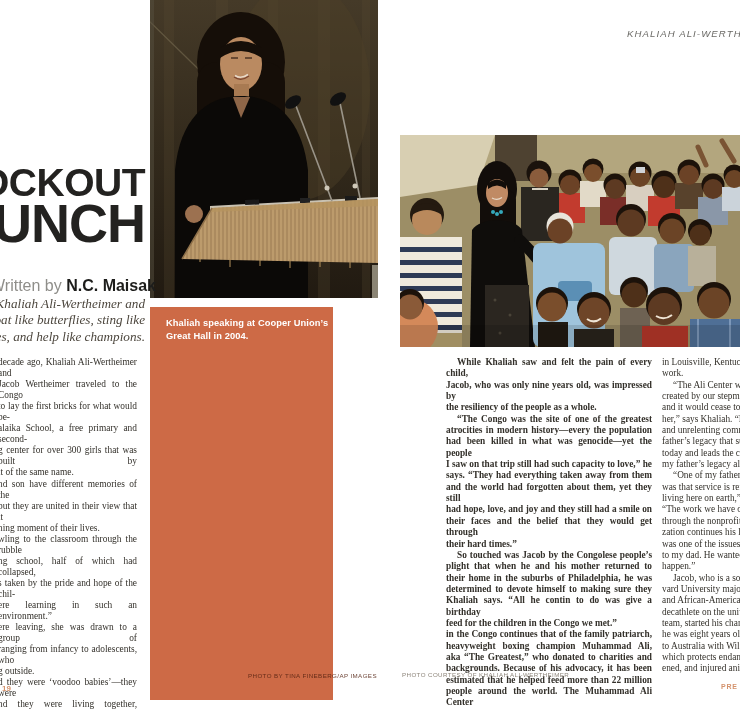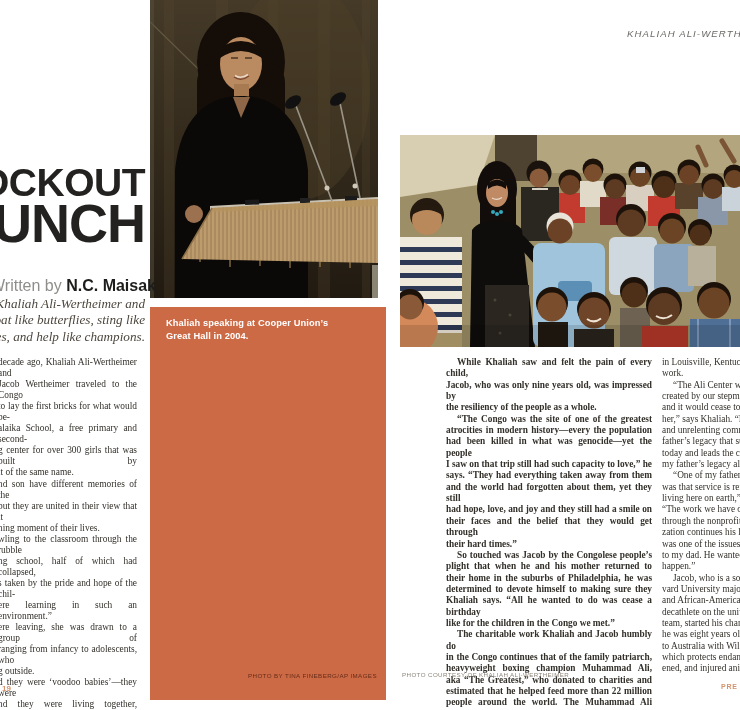--- a/index.html
+++ b/index.html
@@ -14,21 +14,21 @@
   .t2{font-weight:800;font-size:54px;line-height:47px;letter-spacing:-1px;color:#232220;white-space:nowrap;}
   .byline{position:absolute;right:584px;top:277px;font-size:16px;color:#8f8e8a;white-space:nowrap;}
   .byline b{color:#1d1d1b;}
   .deck{position:absolute;right:595px;top:296px;text-align:right;
         font-family:"Liberation Serif",serif;font-style:italic;font-size:13.2px;line-height:16.3px;color:#4c463d;}
   .deck .tline{white-space:nowrap;}
   
   .photoL{position:absolute;left:150px;top:0;width:228px;height:298px;overflow:hidden;}
   .photoR{position:absolute;left:400px;top:135px;width:340px;height:212px;overflow:hidden;}
   
-  .panel{position:absolute;left:150px;top:307px;width:236px;height:393px;}
+  .panel{position:absolute;left:150px;top:307px;width:183px;height:393px;}
   .cap{position:absolute;left:16px;top:10px;font-size:9.3px;line-height:13px;font-weight:700;
        color:#ffffff;letter-spacing:.1px;}
   .capcredit{position:absolute;left:98px;top:365px;font-size:6.2px;letter-spacing:.4px;
        color:rgba(80,30,14,.85);white-space:nowrap;}
   
   .col{position:absolute;font-family:"Liberation Serif",serif;color:#33302a;}
   #left-col{left:-2px;top:357px;width:139px;font-size:9.4px;line-height:11.05px;}
   #mid-col{left:446px;top:357px;width:206px;font-size:9.3px;line-height:11.35px;font-weight:bold;}
   #right-col{left:662px;top:357px;width:230px;font-size:9.3px;line-height:11.35px;}
   #right-col .tline{white-space:nowrap;}
@@ -276,26 +276,26 @@
       <div class="tline just">I saw on that trip still had such capacity to love,” he</div>
       <div class="tline just">says. “They had everything taken away from them</div>
       <div class="tline just">and the world had forgotten about them, yet they still</div>
       <div class="tline just">had hope, love, and joy and they still had a smile on</div>
       <div class="tline just">their faces and the belief that they would get through</div>
       <div class="tline">their hard times.”</div>
       <div class="tline just ind">So touched was Jacob by the Congolese people’s</div>
       <div class="tline just">plight that when he and his mother returned to</div>
       <div class="tline just">their home in the suburbs of Philadelphia, he was</div>
       <div class="tline just">determined to devote himself to making sure they</div>
-      <div class="tline just">Khaliah says. “All he wanted to do was cease a birthday</div>
-      <div class="tline">like for the children in the Congo we met.”</div>
-      <div class="tline just ind">The charitable work Khaliah and Jacob humbly do</div>
+      <div class="tline just">Khaliah says. “All he contin to do was give a birthday</div>
+      <div class="tline">feed for the children in the Congo we met.”</div>
       <div class="tline just">in the Congo continues that of the family patriarch,</div>
       <div class="tline just">heavyweight boxing champion Muhammad Ali,</div>
       <div class="tline just">aka “The Greatest,” who donated to charities and</div>
+      <div class="tline just">backgrounds. Because of his advocacy, it has been</div>
       <div class="tline just">estimated that he helped feed more than 22 million</div>
       <div class="tline just">people around the world. The Muhammad Ali Center</div>
     </div>
   <div id="right-col" class="col">
       <div class="tline">in Louisville, Kentucky, contin</div>
       <div class="tline">work.</div>
       <div class="tline ind">“The Ali Center was funded</div>
       <div class="tline">created by our stepmother Lo</div>
       <div class="tline">and it would cease to exist wi</div>
       <div class="tline">her,” says Khaliah. “It is her un</div>

